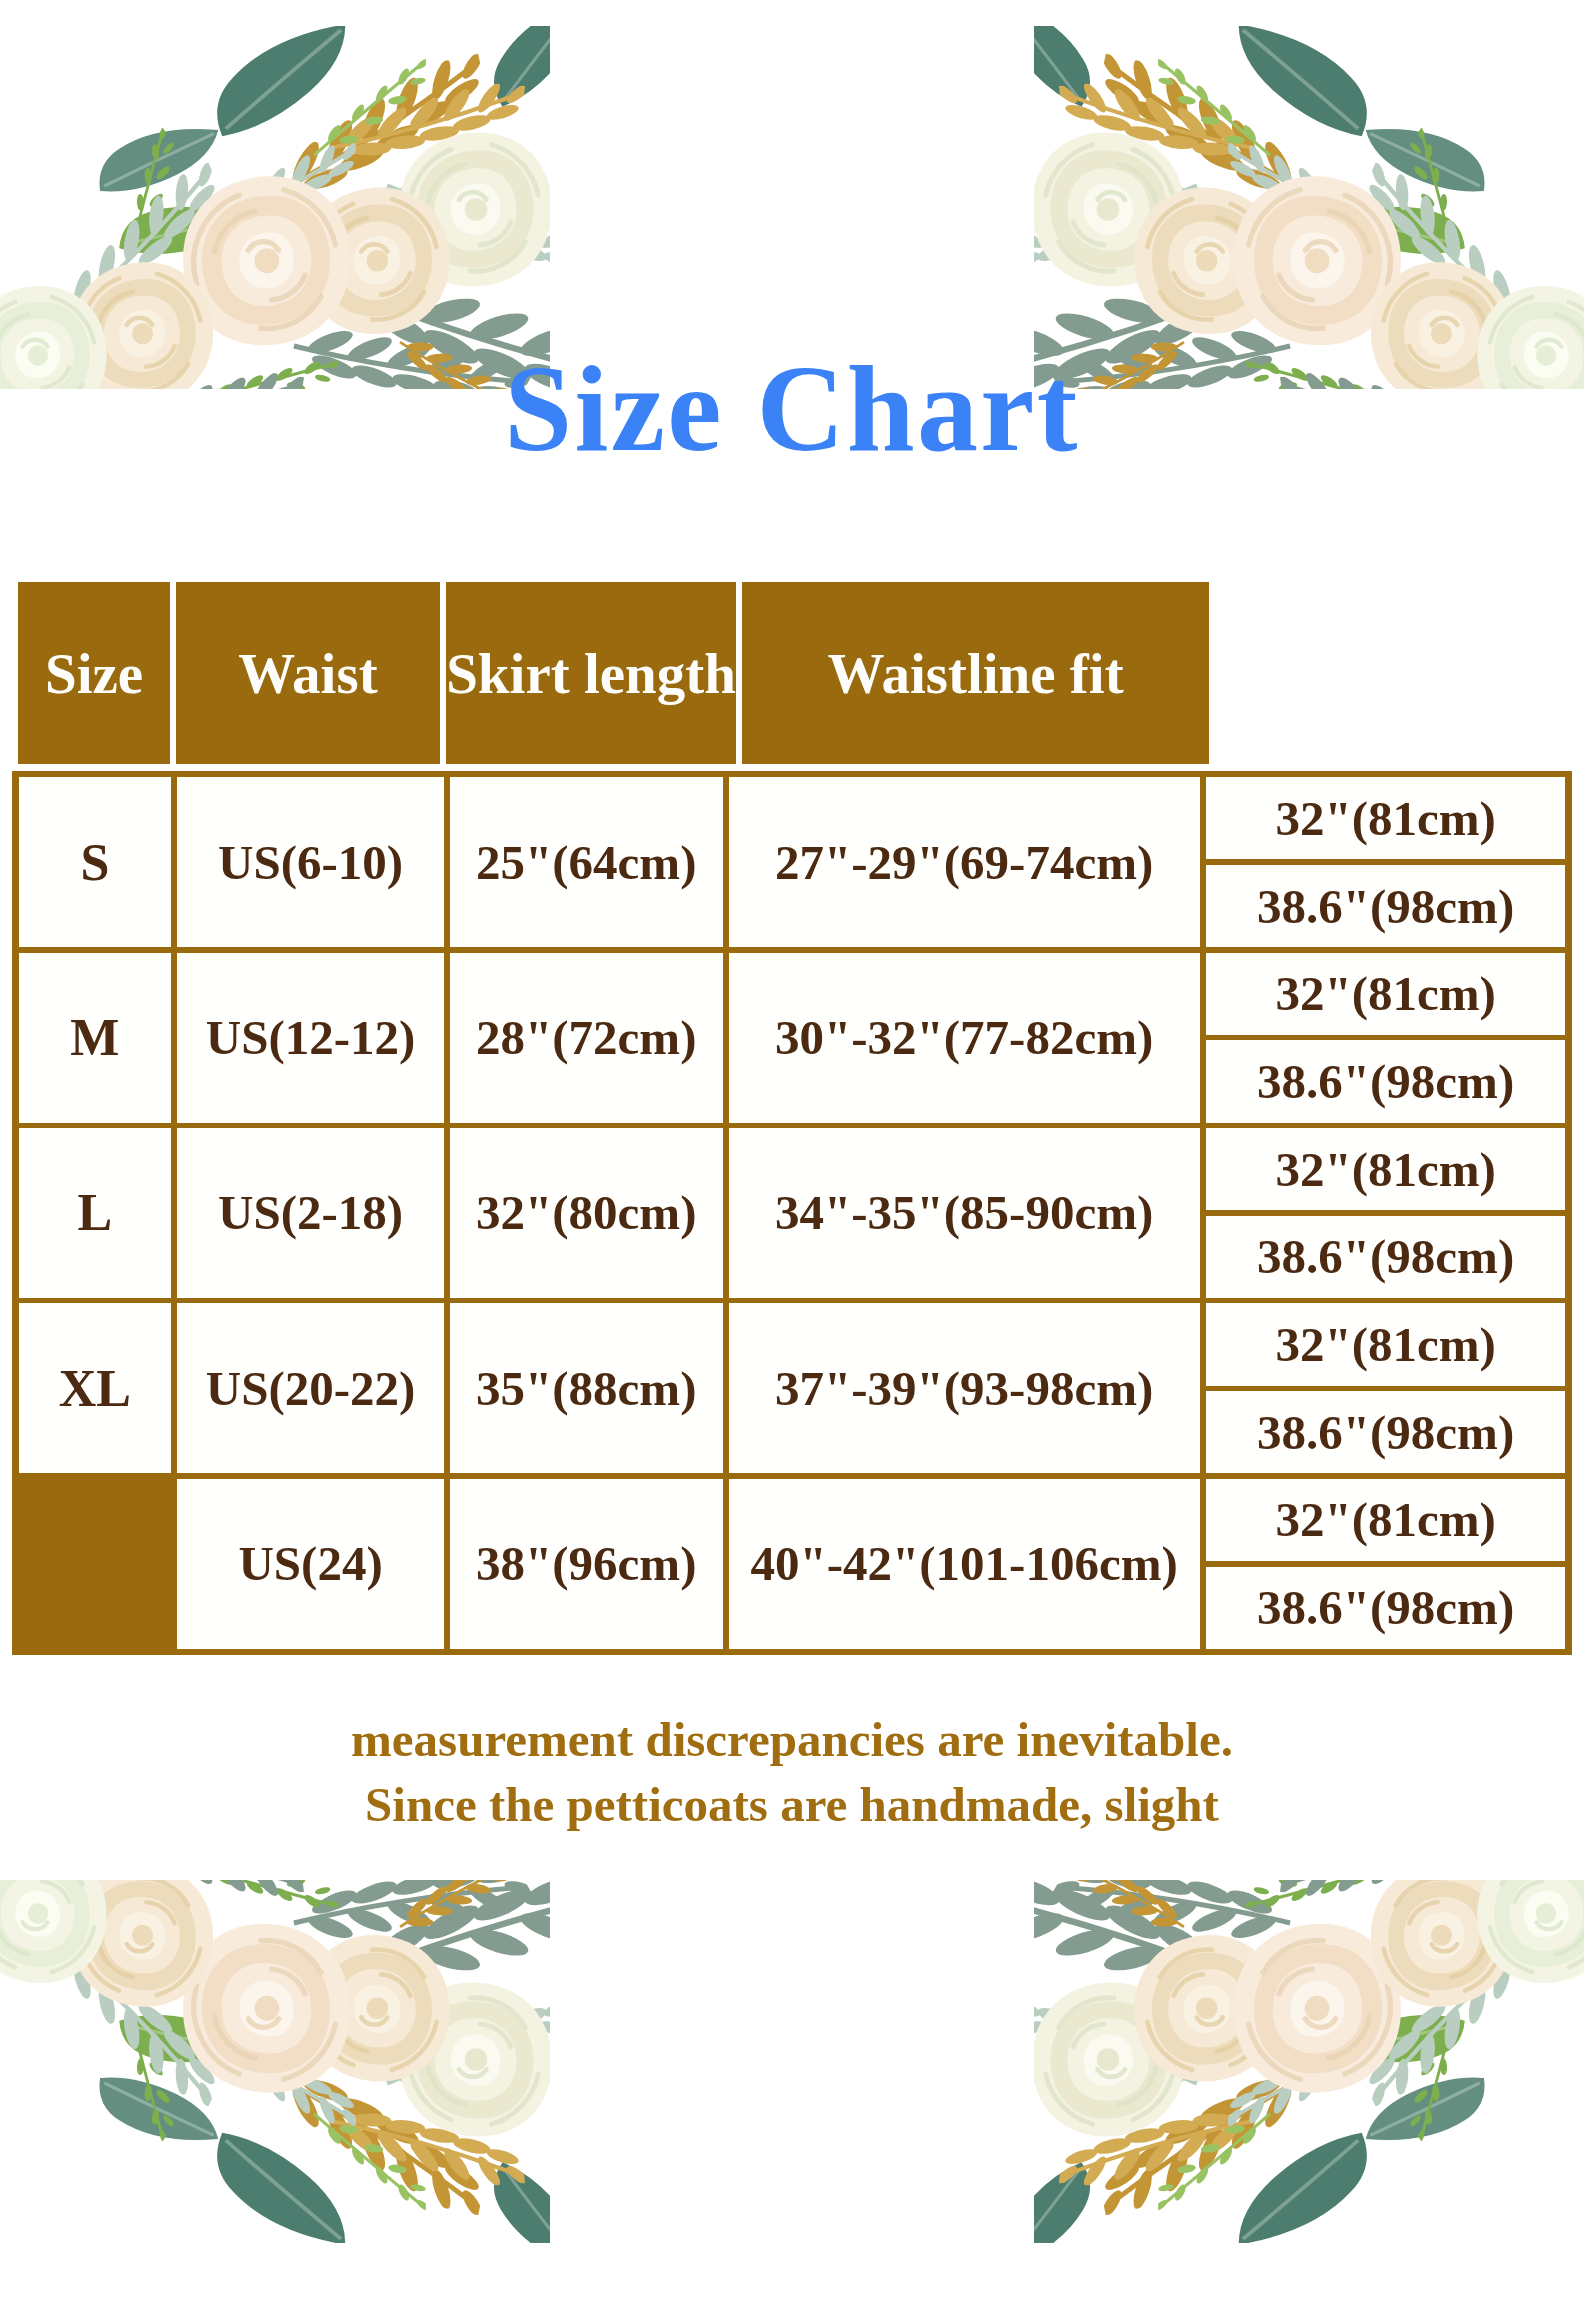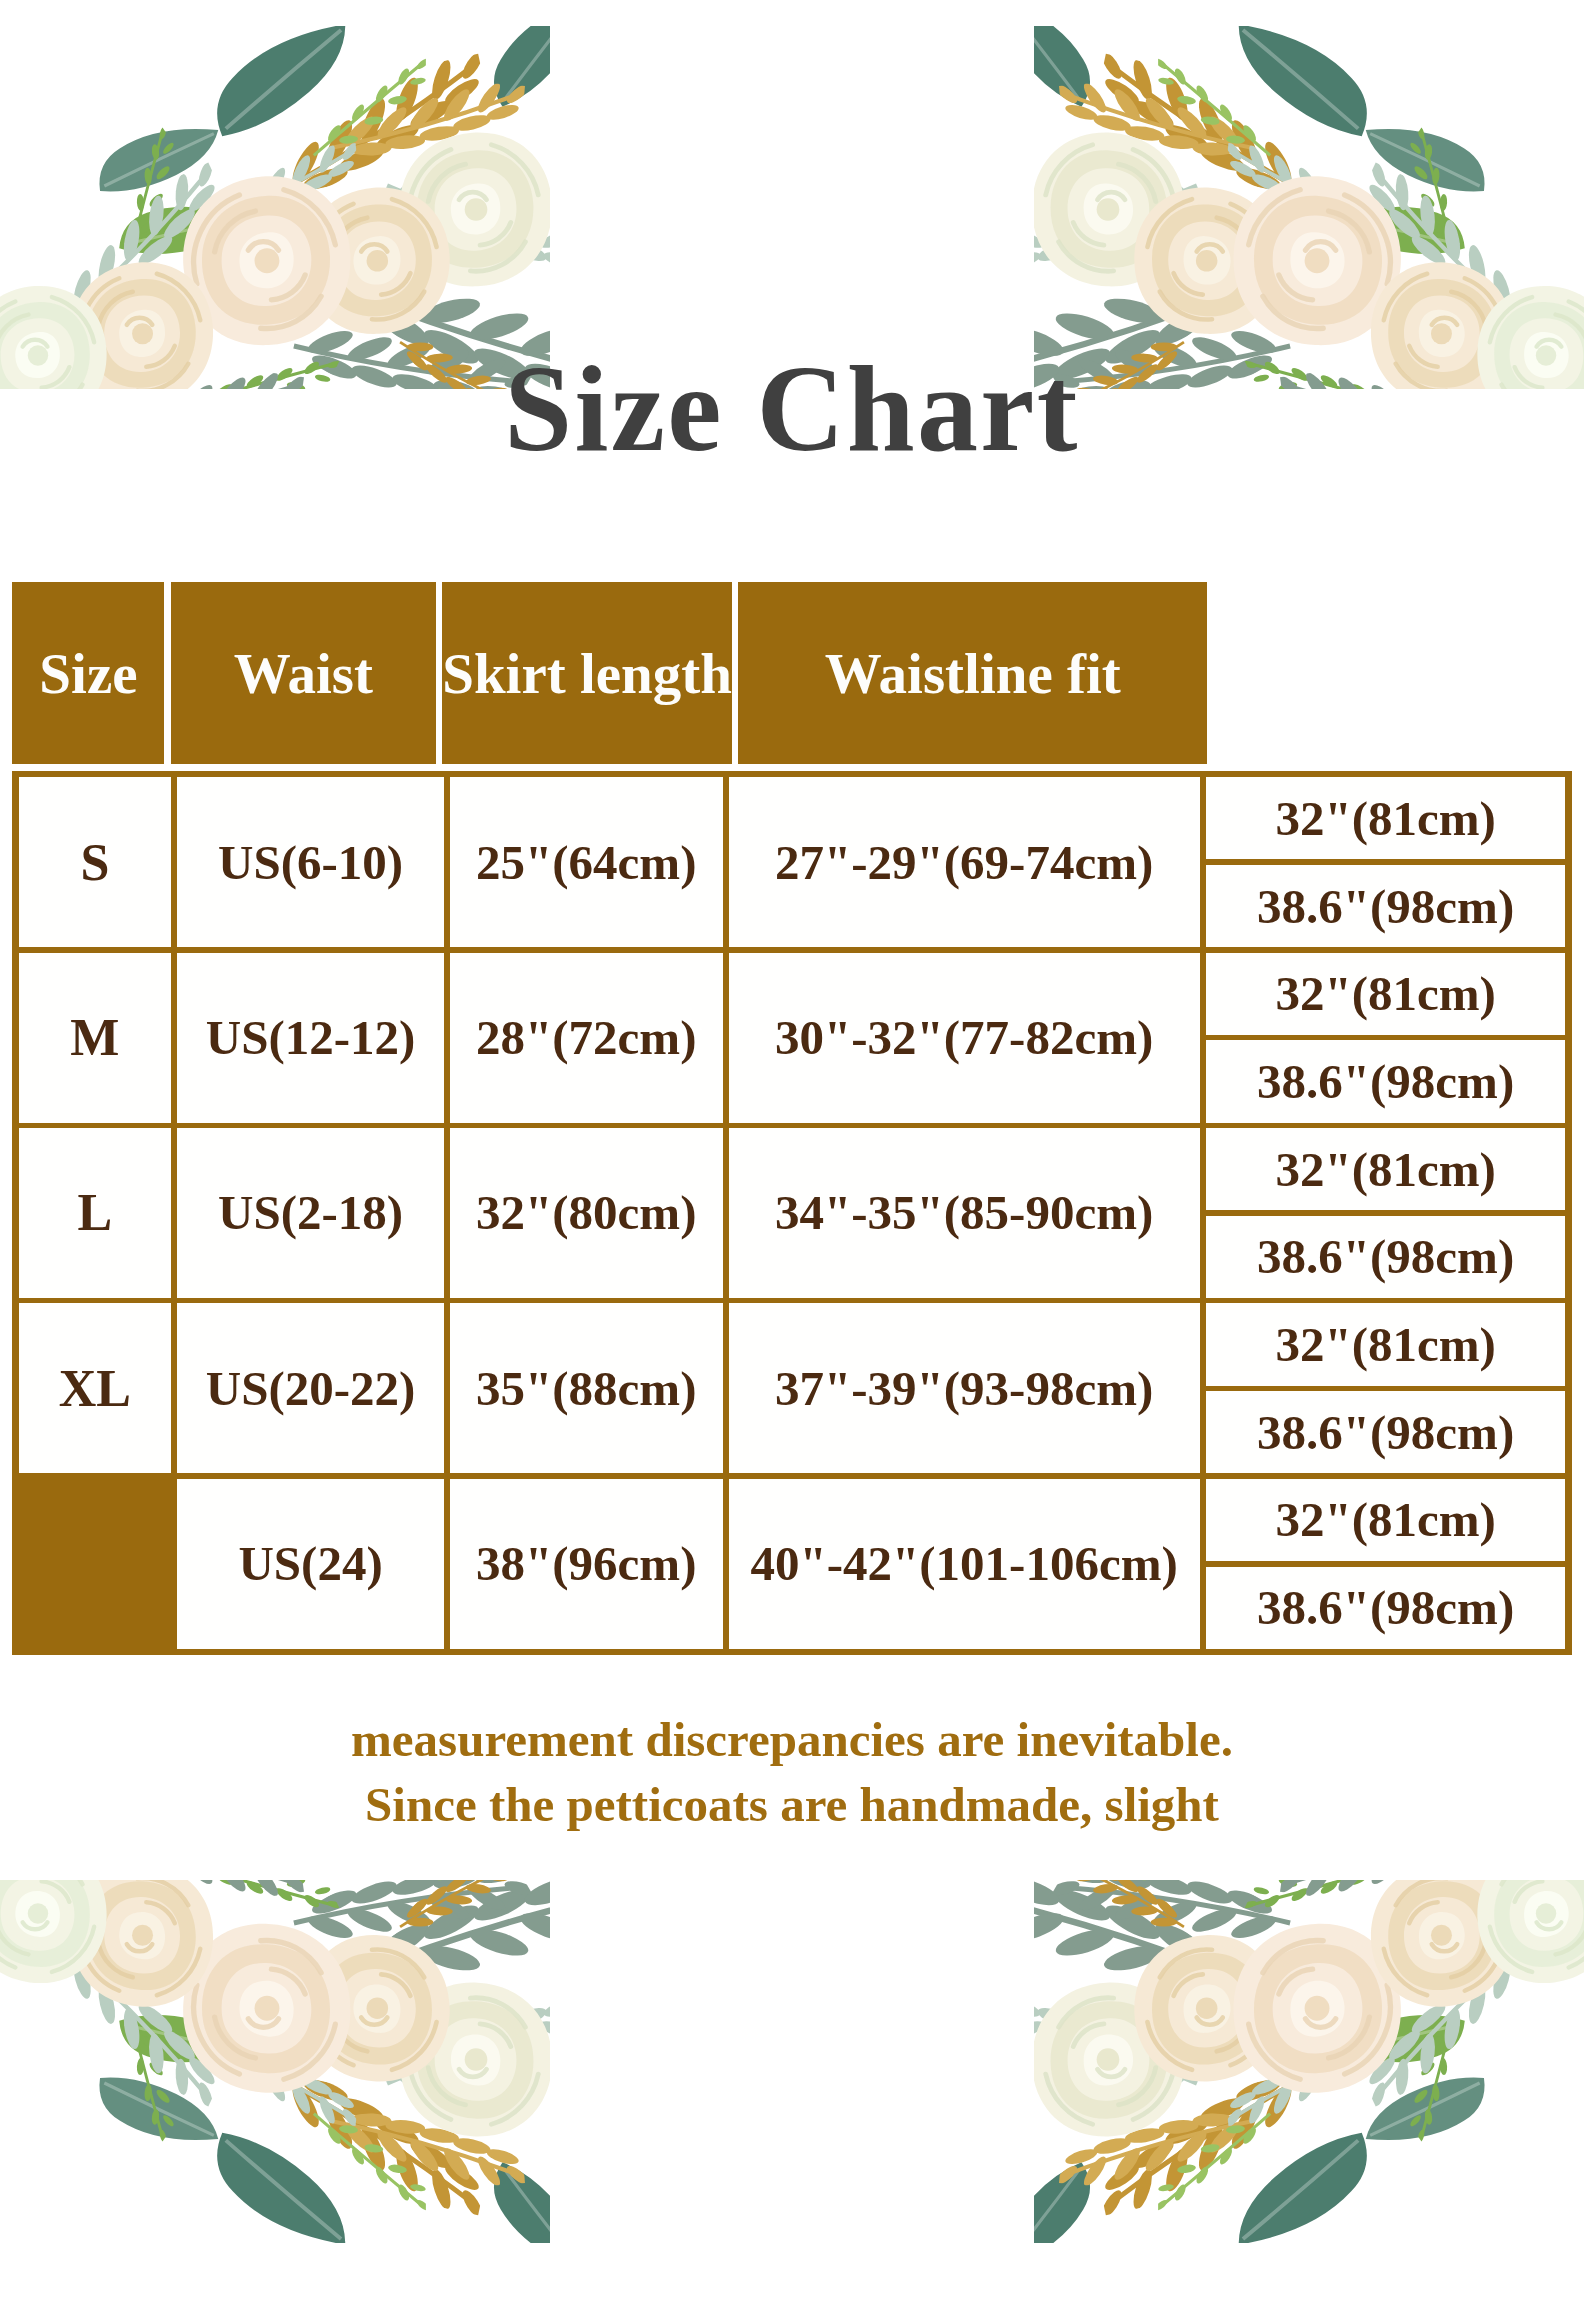--- a/index.html
+++ b/index.html
@@ -5,31 +5,31 @@
   html,body{margin:0;padding:0;}
   body{
     width:1584px;height:2319px;position:relative;overflow:hidden;
     background:#ffffff;
     font-family:"Liberation Serif","DejaVu Serif",serif;
   }
   
   .title{
     position:absolute;top:339px;left:0;width:100%;
     text-align:center;font-size:122px;font-weight:bold;
-    color:#404040;letter-spacing:2.3px;
+    color:#3b82f6;letter-spacing:2.3px;
   }
   
   .size-table{
     position:absolute;left:12.4px;right:12.4px;top:582px;height:1073px;
     display:flex;flex-direction:column;
   }
   .thead{
     display:grid;height:182px;flex:0 0 auto;
     grid-template-columns:200fr 349fr 357fr 617fr 471fr;
-    column-gap:6.2px;margin-bottom:7px;
+    column-gap:6.2px;margin-bottom:7px;margin-left:6px;
   }
   .th{
     background:#9a6a0e;color:#fdfdfb;
     display:flex;align-items:center;justify-content:center;
     font-size:57px;font-weight:bold;white-space:nowrap;
   }
   .tbody{
     flex:1 1 auto;background:#9a6a0e;
     display:grid;padding:6.2px;column-gap:6.2px;row-gap:5.4px;
     grid-template-columns:200fr 349fr 357fr 617fr 471fr;

